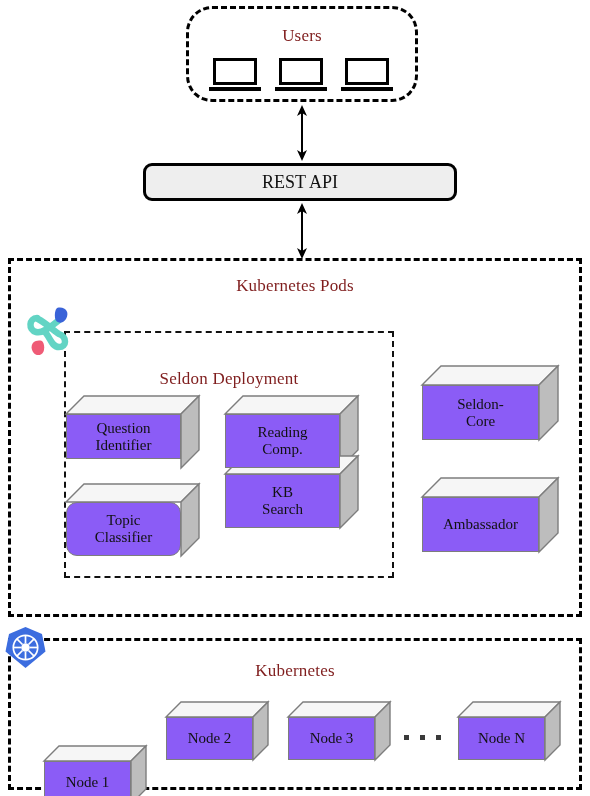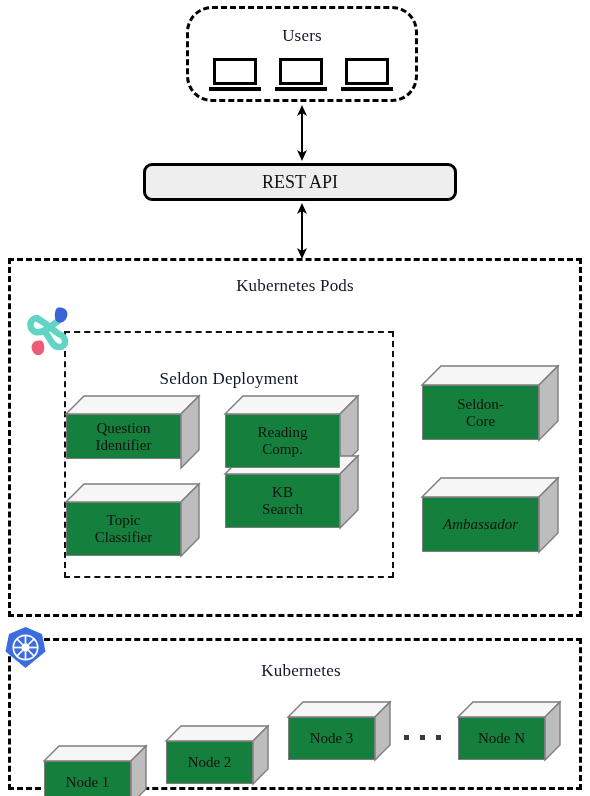--- a/index.html
+++ b/index.html
@@ -22,21 +22,21 @@
   }
   .dashed-box.thin {
     border: 2px dashed #111;
   }
 
   .section-title {
     position: absolute;
     width: 100%;
     text-align: center;
     font-size: 17px;
-    color: #0f172a;
+    color: #7f1d1d;
     letter-spacing: .2px;
     white-space: nowrap;
   }
 
   
   .rest-api {
     position: absolute;
     background: #eeeeee;
     border: 3.5px solid #000;
     border-radius: 9px;
@@ -44,21 +44,21 @@
     font-size: 18px; color: #111;
   }
 
   
   .arrow { position: absolute; }
 
   
   .cube { position: absolute; }
   .cube .face {
     position: absolute;
-    background: #15803d;
+    background: #8b5cf6;
     border: 1.4px solid #7d7d7d;
     display: flex; align-items: center; justify-content: center;
     text-align: center;
     font-size: 15px; color: #111; line-height: 1.12;
     z-index: 2;
   }
   .cube svg { position: absolute; left: 0; top: 0; z-index: 1; overflow: visible; }
 
   
   .laptop { position: absolute; }
@@ -156,21 +156,21 @@
         <div>Comp.</div>
       </div>
     </div>
   </div>
 
   <div class="cube" style="left:66px; top:484px; width:133px; height:72px;">
     <svg width="133" height="72">
       <polygon points="0,18 18,0 133,0 115,18" fill="#f6f6f6" stroke="#7d7d7d" stroke-width="1.4"></polygon>
       <polygon points="115,18 133,0 133,54 115,72" fill="#bdbdbd" stroke="#7d7d7d" stroke-width="1.4"></polygon>
     </svg>
-    <div class="face" style="left:0; top:18px; width:115px; height:54px;">
+    <div class="face" style="left:0; top:18px; width:115px; height:54px;border-radius:11px;">
       <div>
         <div>Topic</div>
         <div>Classifier</div>
       </div>
     </div>
   </div>
 
   <div class="cube" style="left:225px; top:456px; width:133px; height:72px;">
     <svg width="133" height="72">
       <polygon points="0,18 18,0 133,0 115,18" fill="#f6f6f6" stroke="#7d7d7d" stroke-width="1.4"></polygon>
@@ -190,33 +190,33 @@
       <polygon points="117,19 136,0 136,55 117,74" fill="#bdbdbd" stroke="#7d7d7d" stroke-width="1.4"></polygon>
     </svg>
     <div class="face" style="left:0; top:19px; width:117px; height:55px;">
       <div>
         <div>Seldon-</div>
         <div>Core</div>
       </div>
     </div>
   </div>
 
-  <div class="cube" style="left:422px; top:478px; width:136px; height:74px;font-style:italic;">
+  <div class="cube" style="left:422px; top:478px; width:136px; height:74px;">
     <svg width="136" height="74">
       <polygon points="0,19 19,0 136,0 117,19" fill="#f6f6f6" stroke="#7d7d7d" stroke-width="1.4"></polygon>
       <polygon points="117,19 136,0 136,55 117,74" fill="#bdbdbd" stroke="#7d7d7d" stroke-width="1.4"></polygon>
     </svg>
     <div class="face" style="left:0; top:19px; width:117px; height:55px;">
       <div>Ambassador</div>
     </div>
   </div>
 
   <div class="dashed-box thick" style="left:8px; top:638px; width:574px; height:152px;">
   </div>
-  <div class="section-title" style="left:8px; top:661px; width:574px;margin-left:6px;">Kubernetes</div>
+  <div class="section-title" style="left:8px; top:661px; width:574px;">Kubernetes</div>
 
   <svg class="logo" style="left:4px; top:626px;" width="43" height="43" viewBox="0 0 43 43">
     <polygon points="21.5,1 38,8 41.5,25.5 21.5,42 1.5,25.5 5,8" fill="#3c6ddf"></polygon>
     <g stroke="#fff" stroke-width="1.7" fill="none">
       <circle cx="21.5" cy="21.5" r="12.2"></circle>
       <circle cx="21.5" cy="21.5" r="4.3" fill="#fff" stroke="none"></circle>
       <line x1="21.5" y1="9.3" x2="21.5" y2="17.2"></line>
       <line x1="21.5" y1="25.8" x2="21.5" y2="33.7"></line>
       <line x1="9.3" y1="21.5" x2="17.2" y2="21.5"></line>
       <line x1="25.8" y1="21.5" x2="33.7" y2="21.5"></line>
@@ -230,21 +230,21 @@
   <div class="cube" style="left:44px; top:702px; width:102px; height:58px;margin-top:44px;">
     <svg width="102" height="58">
       <polygon points="0,15 15,0 102,0 87,15" fill="#f6f6f6" stroke="#7d7d7d" stroke-width="1.4"></polygon>
       <polygon points="87,15 102,0 102,43 87,58" fill="#bdbdbd" stroke="#7d7d7d" stroke-width="1.4"></polygon>
     </svg>
     <div class="face" style="left:0; top:15px; width:87px; height:43px;">
       <span>Node 1</span>
     </div>
   </div>
 
-  <div class="cube" style="left:166px; top:702px; width:102px; height:58px;margin-top:24px;">
+  <div class="cube" style="left:166px; top:702px; width:102px; height:58px;">
     <svg width="102" height="58">
       <polygon points="0,15 15,0 102,0 87,15" fill="#f6f6f6" stroke="#7d7d7d" stroke-width="1.4"></polygon>
       <polygon points="87,15 102,0 102,43 87,58" fill="#bdbdbd" stroke="#7d7d7d" stroke-width="1.4"></polygon>
     </svg>
     <div class="face" style="left:0; top:15px; width:87px; height:43px;">
       <span>Node 2</span>
     </div>
   </div>
 
   <div class="cube" style="left:288px; top:702px; width:102px; height:58px;">

